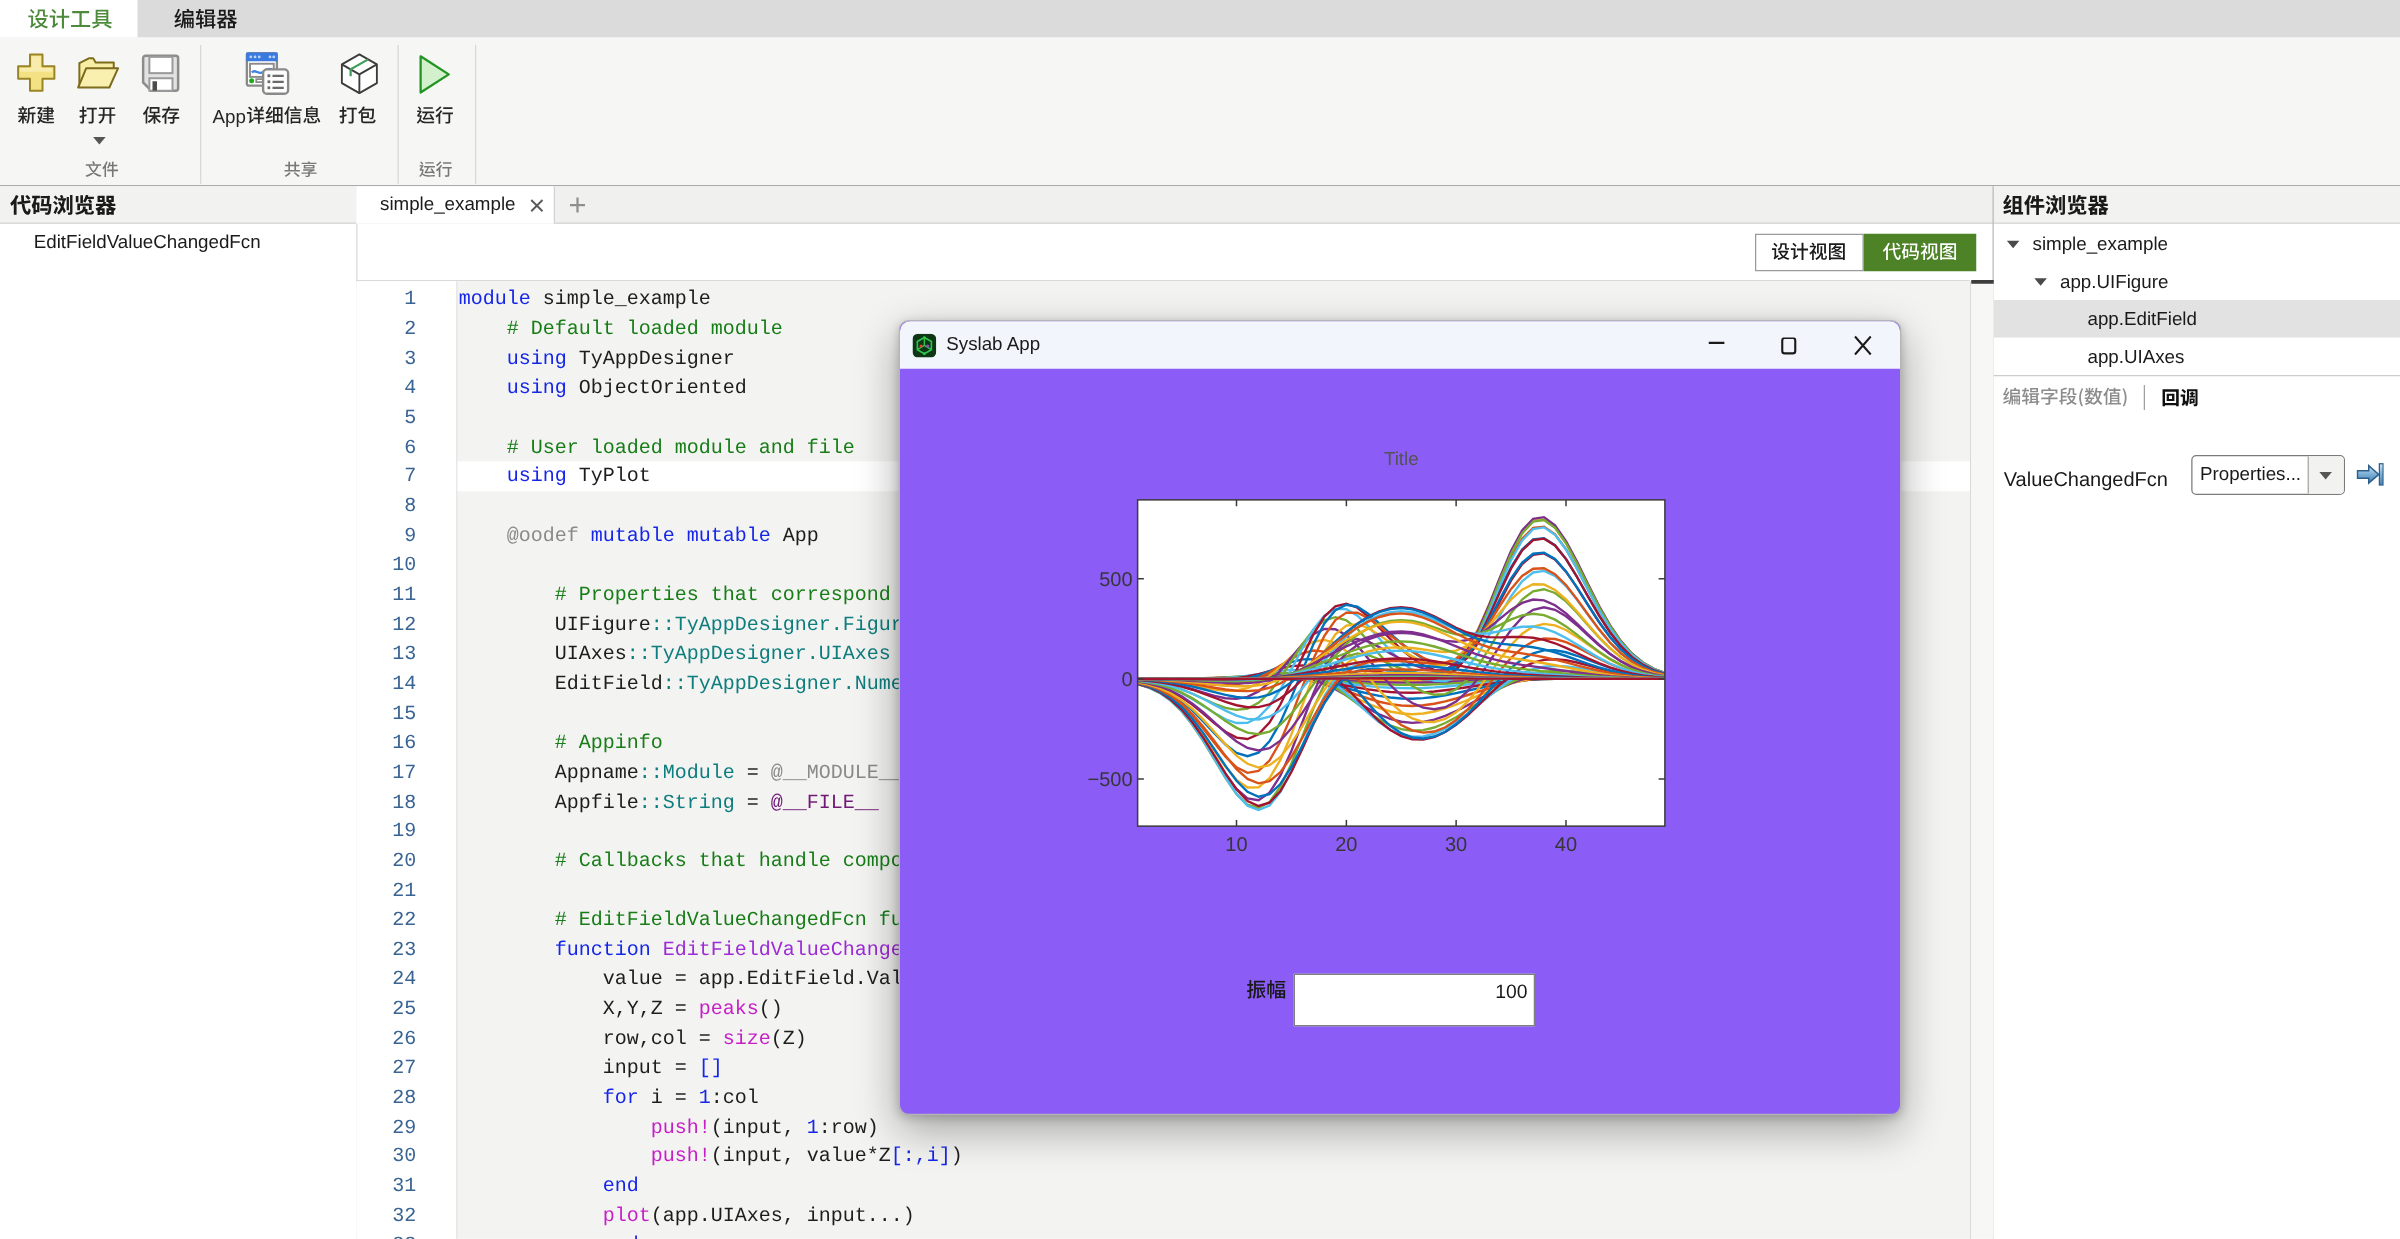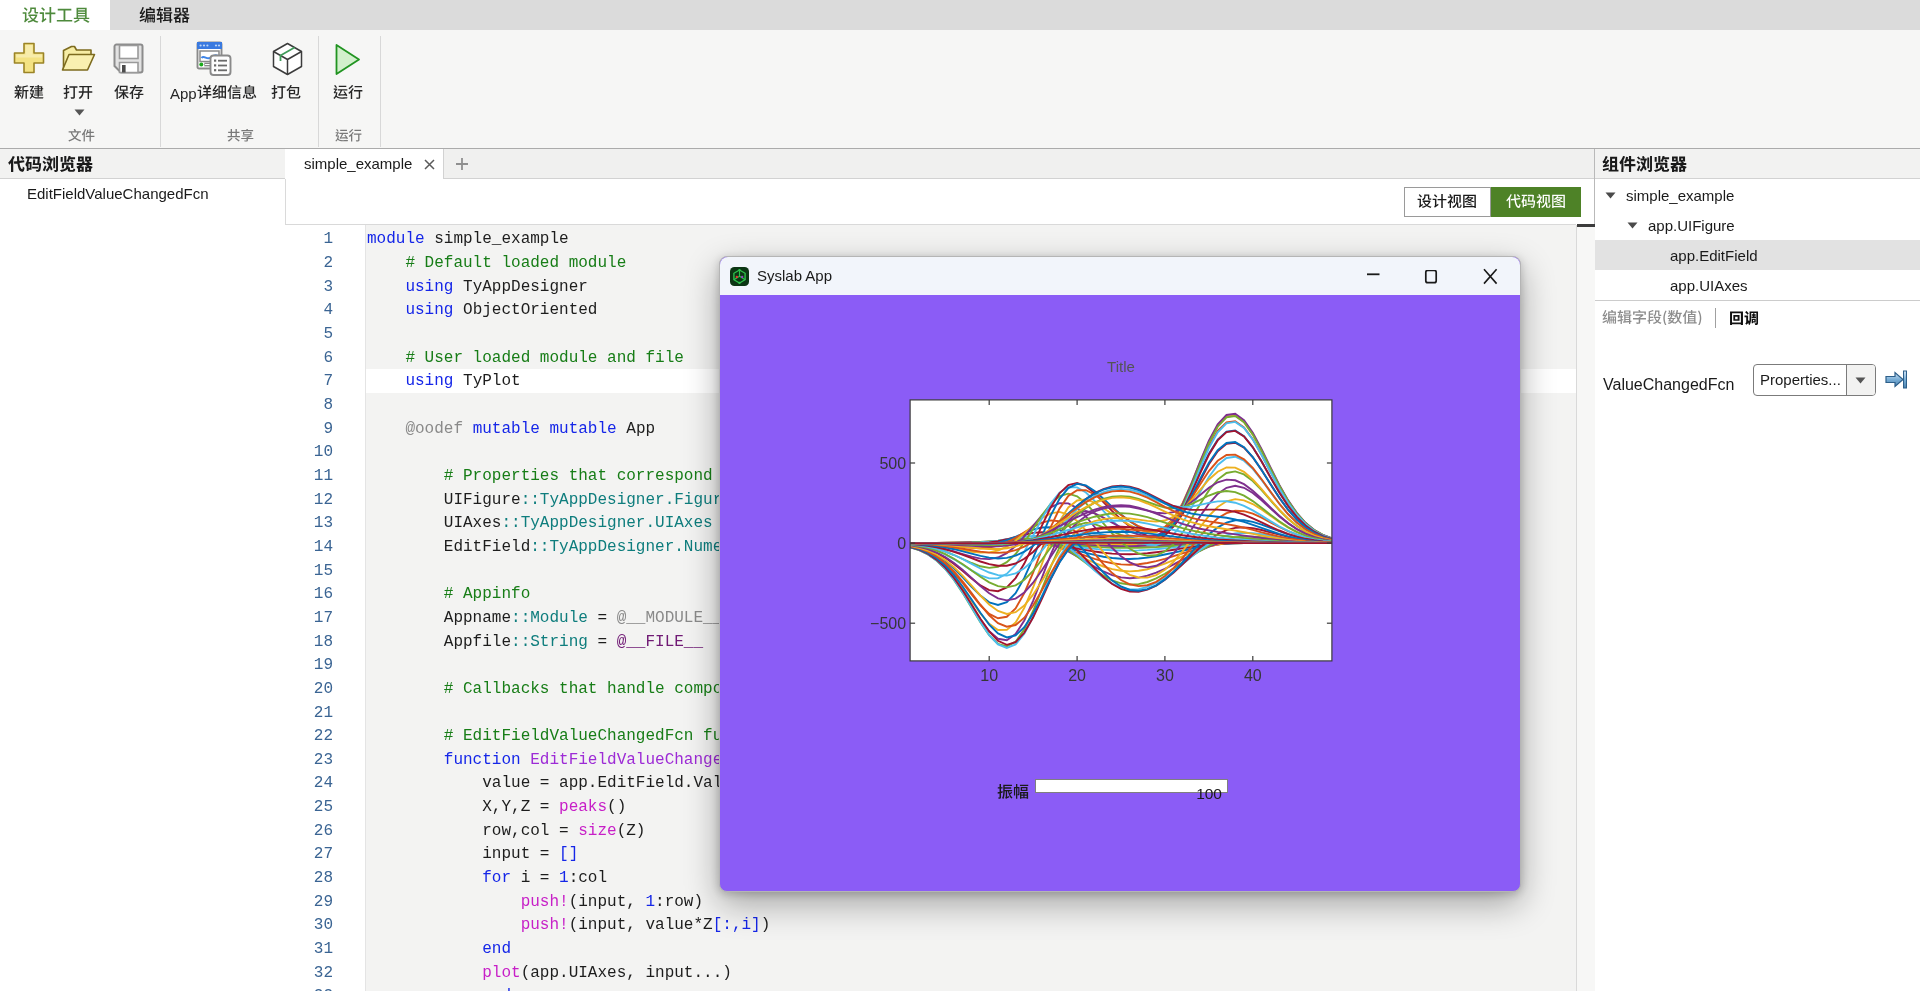--- a/index.html
+++ b/index.html
@@ -407,21 +407,21 @@
       <line x1="611.9" y1="366.2" x2="606.9" y2="366.2" stroke="#3b3b3b" stroke-width="1.2"></line>
       <text x="186.1" y="372.2" text-anchor="end" font-family="Liberation Sans, sans-serif" font-size="16" fill="#363636">−500</text>
       <text x="401.0" y="115" text-anchor="middle" font-family="Liberation Sans, sans-serif" font-size="15" fill="#545454">Title</text>
     </svg>
     <svg style="position:absolute;left:276.5px;top:527px;" width="32.0" height="16" viewBox="0 0 2000 1000" fill="#1a1a1a">
       <g transform="translate(0,845) scale(1,-1)">
         <use href="#gr632f" x="0"></use>
         <use href="#gr5e45" x="1000"></use>
       </g>
     </svg>
-    <div class="abs" style="left:315px;top:522px;width:193px;height:14px;background:#ffffff;border:1.5px solid #7f7f7f;box-sizing:border-box;text-align:right;font-size:15.5px;color:#1a1a1a;line-height:27px;padding-right:5px;font-family:'Liberation Sans',sans-serif">100</div>
+    <div class="abs" style="left:315px;top:522px;width:193px;height:42px;background:#ffffff;border:1.5px solid #7f7f7f;box-sizing:border-box;text-align:right;font-size:15.5px;color:#1a1a1a;line-height:27px;padding-right:5px;font-family:'Liberation Sans',sans-serif">100</div>
   </div>
 <svg width="0" height="0" style="position:absolute">
     <defs>
       <path id="gr8bbe" d="M173.51995849609375 828.39990234375Q200.51995849609375 806.39990234375 230.75994873046875 779.3399047851562Q260.99993896484375 752.2799072265625 287.7999267578125 725.659912109375Q314.59991455078125 699.0399169921875 330.71990966796875 677.919921875L266.04010009765625 611.360107421875Q250.4801025390625 633.4801025390625 224.58010864257812 661.4400939941406Q198.68011474609375 689.4000854492188 169.22012329101562 718.3000793457031Q139.7601318359375 747.2000732421875 112.20013427734375 770.7600708007812ZM150.84014892578125 14.2398681640625 170.64013671875 47.75982666015625 362.320068359375 196.9996337890625 397.51995849609375 118.2398681640625Q329.5999755859375 64.7999267578125 287.67999267578125 32.119964599609375Q245.760009765625 -0.55999755859375 222.18002319335938 -18.65997314453125Q198.60003662109375 -36.75994873046875 187.58004760742188 -46.399932861328125Q176.56005859375 -56.0399169921875 170.4400634765625 -63.39990234375ZM218.1600341796875 532.8399047851562V441.8001708984375H39.6800537109375V532.8399047851562ZM771.52001953125 809.5999145507812V721.8001708984375H505.9600830078125V809.5999145507812ZM844.840087890625 405.639892578125V317.2801513671875H382.52001953125V405.639892578125ZM833.5601196289062 405.639892578125 849.6400756835938 409.31988525390625 907.2799072265625 384.199951171875Q876.8399047851562 282.44000244140625 824.39990234375 205.18002319335938Q771.9598999023438 127.9200439453125 702.2199096679688 71.800048828125Q632.4799194335938 15.6800537109375 549.1399536132812 -22.479949951171875Q465.79998779296875 -60.63995361328125 373.4400634765625 -83.63995361328125Q366.9600830078125 -65.32000732421875 354.18011474609375 -40.800079345703125Q341.400146484375 -16.2801513671875 328.5601806640625 -1.2001953125Q413.32012939453125 16.4398193359375 490.4601135253906 48.9598388671875Q567.60009765625 81.4798583984375 632.2001037597656 129.77987670898438Q696.8001098632812 178.07989501953125 743.8201293945312 243.49990844726562Q790.8401489257812 308.919921875 815.920166015625 391.35992431640625V405.639892578125ZM496.63983154296875 335.64013671875Q536.079833984375 250.12005615234375 603.4998474121094 182.07998657226562Q670.9198608398438 114.0399169921875 763.1598815917969 67.2398681640625Q855.39990234375 20.4398193359375 968.2399291992188 -2.0802001953125Q958.0799560546875 -11.8001708984375 947.0799865722656 -26.880126953125Q936.0800170898438 -41.9600830078125 926.1400451660156 -57.380035400390625Q916.2000732421875 -72.79998779296875 910.2800903320312 -86.199951171875Q734.5200805664062 -43.87994384765625 610.9000549316406 56.580108642578125Q487.280029296875 157.0401611328125 417.4400634765625 308.28021240234375ZM569.9998779296875 697.159912109375Q569.9998779296875 649.1199340820312 556.2798767089844 598.5399475097656Q542.5598754882812 547.9599609375 504.8398742675781 502.3399658203125Q467.119873046875 456.719970703125 394.67987060546875 422.9599609375Q389.31988525390625 432.5599365234375 377.97991943359375 446.07989501953125Q366.63995361328125 459.599853515625 354.4599914550781 472.7798156738281Q342.280029296875 485.95977783203125 333.12005615234375 492.43975830078125Q397.64007568359375 521.3997802734375 429.4400939941406 555.7398071289062Q461.2401123046875 590.079833984375 471.44012451171875 627.1998596191406Q481.64013671875 664.3198852539062 481.64013671875 699.9598999023438V809.5999145507812H569.9998779296875ZM817.8798828125 583.079833984375Q817.8798828125 561.5198364257812 821.0998840332031 553.1198425292969Q824.3198852539062 544.7198486328125 835.1998901367188 544.7198486328125Q841.0798950195312 544.7198486328125 853.4799194335938 544.7198486328125Q865.8799438476562 544.7198486328125 878.4999694824219 544.7198486328125Q891.1199951171875 544.7198486328125 897 544.7198486328125Q908.239990234375 544.7198486328125 923.0999755859375 546.2798461914062Q937.9599609375 547.83984375 947.0799560546875 550.5198364257812Q948.6399536132812 532.1998901367188 950.699951171875 509.25994873046875Q952.7599487304688 486.32000732421875 955.43994140625 470.12005615234375Q945.0799560546875 466.320068359375 929.4399719238281 465.0400695800781Q913.7999877929688 463.76007080078125 898.5599975585938 463.76007080078125Q891.5599975585938 463.76007080078125 876.8199768066406 463.76007080078125Q862.0799560546875 463.76007080078125 848.2799377441406 463.76007080078125Q834.4799194335938 463.76007080078125 827.7999267578125 463.76007080078125Q786.52001953125 463.76007080078125 765.1000671386719 476.2000427246094Q743.6801147460938 488.6400146484375 736.0401306152344 515.4599609375Q728.400146484375 542.2799072265625 728.400146484375 585.1998291015625V809.5999145507812H817.8798828125ZM170.4400634765625 -63.39990234375 121.440185546875 13.35986328125Q131.68017578125 20.599853515625 143.18017578125 33.83984375Q154.68017578125 47.079833984375 163.0601806640625 65.75982666015625Q171.440185546875 84.4398193359375 171.440185546875 107.559814453125V532.8399047851562H262.59991455078125V32.11993408203125Z"></path>
       <path id="gr8ba1" d="M188.39996337890625 830.0798950195312Q216.39996337890625 808.1998901367188 247.91995239257812 781.5398864746094Q279.43994140625 754.8798828125 307.5199279785156 728.6598815917969Q335.59991455078125 702.4398803710938 352.2799072265625 680.8798828125L288.60009765625 611.5200805664062Q272.04010009765625 633.080078125 245.08010864257812 660.8600769042969Q218.1201171875 688.6400756835938 187.16012573242188 717.3600769042969Q156.20013427734375 746.080078125 127.64013671875 769.080078125ZM172.32012939453125 16.639892578125 196.60009765625 51.7198486328125 405.719970703125 196.479736328125 435.7598876953125 110.760009765625Q362.919921875 58.48004150390625 318.0399475097656 26.4400634765625Q273.15997314453125 -5.59991455078125 248.17999267578125 -23.179901123046875Q223.20001220703125 -40.7598876953125 211.12002563476562 -50.05987548828125Q199.0400390625 -59.35986328125 192.36004638671875 -66.03985595703125ZM255.5599365234375 532.8399047851562V439.00018310546875H42.800048828125V532.8399047851562ZM962.7599487304688 519.5198364257812V421.64013671875H369.72003173828125V519.5198364257812ZM718.3598022460938 840.7599487304688V-84.5599365234375H617.6801147460938V840.7599487304688ZM192.36004638671875 -66.03985595703125 143.920166015625 16.31988525390625Q159.96014404296875 26.67987060546875 177.86013793945312 49.379852294921875Q195.7601318359375 72.079833984375 195.7601318359375 104.75982666015625V532.8399047851562H291.9598388671875V22.5999755859375Z"></path>
       <path id="gr5de5" d="M901.3599853515625 735.3198852539062V637.0001831054688H102.4000244140625V735.3198852539062ZM954.3199462890625 84.4398193359375V-10.639892578125H48.9200439453125V84.4398193359375ZM550.3998413085938 683.320068359375V45.7999267578125H443.68017578125V683.320068359375Z"></path>
       <path id="gr5177" d="M594.4106463878327 75.08264958975386Q594.4106463878327 75.08264958975386 600.6646487892735 81.83665199119471Q606.9186511907144 88.59065439263559 615.8693215929558 98.68065839503703Q624.8199919951971 108.77066239743846 633.6313287972785 118.3606663998399Q642.4426655993597 127.95067040224134 648.6966680008005 134.70467280368223Q654.9506704022414 141.4586752051231 654.9506704022414 141.4586752051231Q711.2293376025615 117.29467680608366 768.926005603362 89.13067840704423Q826.6226736041625 60.9666800080048 878.1800080048029 34.30268160896538Q929.7373424054433 7.638683209925958 966.7373424054433 -15.246647988793278Q966.7373424054433 -15.246647988793278 959.0653392035222 -22.279317590554335Q951.3933360016009 -29.311987192315392 939.8853311987192 -39.832324394636785Q928.3773263958375 -50.35266159695817 916.8693215929558 -60.872998799279564Q905.361316790074 -71.39333600160096 897.6893135881529 -78.42600560336201Q890.0173103862318 -85.45867520512307 890.0173103862318 -85.45867520512307Q855.5746447868721 -62.29467680608365 807.3533119871922 -34.352011206724036Q759.1319791875125 -6.409345607364418 704.1319791875125 21.8939863918351Q649.1319791875125 50.19731839103462 594.4106463878327 75.08264958975386ZM48.934660796477885 219.58935361216732Q48.934660796477885 219.58935361216732 87.21332799679809 219.58935361216732Q125.49199519711827 219.58935361216732 190.10035316964826 219.58935361216732Q254.70871114217826 219.58935361216732 335.21502197092906 219.2286872123274Q415.72133279967983 218.8680208124875 501.74125354842533 218.8680208124875Q587.7611742971709 218.8680208124875 668.3559223497061 218.5073544126476Q748.9506704022414 218.1466880128077 813.5080048028817 218.1466880128077Q878.0653392035221 218.1466880128077 916.3440064038423 218.1466880128077Q954.6226736041625 218.1466880128077 954.6226736041625 218.1466880128077Q954.6226736041625 218.1466880128077 954.6226736041625 205.32523479605004Q954.6226736041625 192.5037815792924 954.6226736041625 176.22933760256154Q954.6226736041625 159.95489362583066 954.6226736041625 147.13344040907305Q954.6226736041625 134.3119871923154 954.6226736041625 134.3119871923154Q954.6226736041625 134.3119871923154 916.3440064038423 134.3119871923154Q878.0653392035221 134.3119871923154 813.4569812309921 134.3119871923154Q748.8486232584621 134.3119871923154 668.2470845029345 134.3119871923154Q587.6455457474069 134.3119871923154 501.81608085221507 134.3119871923154Q415.9866159570232 134.3119871923154 335.29663997771115 134.3119871923154Q254.60666399839903 134.3119871923154 190.04932959775866 134.3119871923154Q125.49199519711827 134.3119871923154 87.21332799679809 134.3119871923154Q48.934660796477885 134.3119871923154 48.934660796477885 134.3119871923154Q48.934660796477885 134.3119871923154 48.934660796477885 147.35730231242195Q48.934660796477885 160.40261743252847 48.934660796477885 176.95067040224134Q48.934660796477885 193.4987233719542 48.934660796477885 206.54403849206076Q48.934660796477885 219.58935361216732 48.934660796477885 219.58935361216732ZM242.34400640384231 648.4586752051231Q242.34400640384231 648.4586752051231 269.7843747649864 648.4586752051231Q297.2247431261305 648.4586752051231 342.64542278914973 648.4586752051231Q388.066102452169 648.4586752051231 442.3925065412173 648.4586752051231Q496.7189106302656 648.4586752051231 551.045314719314 648.4586752051231Q605.3717188083623 648.4586752051231 650.8758863359412 648.4586752051231Q696.3800538635202 648.4586752051231 723.8706853267971 648.4586752051231Q751.361316790074 648.4586752051231 751.361316790074 648.4586752051231Q751.361316790074 648.4586752051231 751.361316790074 636.7038447206255Q751.361316790074 624.9490142361278 751.361316790074 610.5819991995197Q751.361316790074 596.2149841629115 751.361316790074 584.4601536784139Q751.361316790074 572.7053231939163 751.361316790074 572.7053231939163Q751.361316790074 572.7053231939163 723.9209484289299 572.7053231939163Q696.4805800677859 572.7053231939163 651.0599004047667 572.7053231939163Q605.6392207417474 572.7053231939163 551.3128166526991 572.7053231939163Q496.98641256365073 572.7053231939163 442.66000847460236 572.7053231939163Q388.33360438555405 572.7053231939163 342.8294368579751 572.7053231939163Q297.32526933039617 572.7053231939163 269.8346378671192 572.7053231939163Q242.34400640384231 572.7053231939163 242.34400640384231 572.7053231939163Q242.34400640384231 572.7053231939163 242.34400640384231 584.4601536784139Q242.34400640384231 596.2149841629115 242.34400640384231 610.5819991995197Q242.34400640384231 624.9490142361278 242.34400640384231 636.7038447206255Q242.34400640384231 648.4586752051231 242.34400640384231 648.4586752051231ZM242.34400640384231 507.4093456073644Q242.34400640384231 507.4093456073644 269.7843747649864 507.4093456073644Q297.2247431261305 507.4093456073644 342.64542278914973 507.4093456073644Q388.066102452169 507.4093456073644 442.3925065412173 507.4093456073644Q496.7189106302656 507.4093456073644 551.045314719314 507.4093456073644Q605.3717188083623 507.4093456073644 650.8758863359412 507.4093456073644Q696.3800538635202 507.4093456073644 723.8706853267971 507.4093456073644Q751.361316790074 507.4093456073644 751.361316790074 507.4093456073644Q751.361316790074 507.4093456073644 751.361316790074 495.8286299365826Q751.361316790074 484.24791426580083 751.361316790074 469.98350260156093Q751.361316790074 455.719090937321 751.361316790074 444.0482086665793Q751.361316790074 432.3773263958375 751.361316790074 432.3773263958375Q751.361316790074 432.3773263958375 723.9209484289299 432.3773263958375Q696.4805800677859 432.3773263958375 651.0599004047667 432.3773263958375Q605.6392207417474 432.3773263958375 551.3128166526991 432.3773263958375Q496.98641256365073 432.3773263958375 442.66000847460236 432.3773263958375Q388.33360438555405 432.3773263958375 342.8294368579751 432.3773263958375Q297.32526933039617 432.3773263958375 269.8346378671192 432.3773263958375Q242.34400640384231 432.3773263958375 242.34400640384231 432.3773263958375Q242.34400640384231 432.3773263958375 242.34400640384231 443.95804206661927Q242.34400640384231 455.53875773740106 242.34400640384231 469.80316940164096Q242.34400640384231 484.0675810658809 242.34400640384231 495.73846333662266Q242.34400640384231 507.4093456073644 242.34400640384231 507.4093456073644ZM242.34400640384231 365.3600160096058Q242.34400640384231 365.3600160096058 269.7843747649864 365.3600160096058Q297.2247431261305 365.3600160096058 342.64542278914973 365.3600160096058Q388.066102452169 365.3600160096058 442.3925065412173 365.3600160096058Q496.7189106302656 365.3600160096058 551.045314719314 365.3600160096058Q605.3717188083623 365.3600160096058 650.8758863359412 365.3600160096058Q696.3800538635202 365.3600160096058 723.8706853267971 365.3600160096058Q751.361316790074 365.3600160096058 751.361316790074 365.3600160096058Q751.361316790074 365.3600160096058 751.361316790074 353.779300338824Q751.361316790074 342.1985846680422 751.361316790074 327.93417300380224Q751.361316790074 313.66976133956234 751.361316790074 301.9988790688206Q751.361316790074 290.32799679807886 751.361316790074 290.32799679807886Q751.361316790074 290.32799679807886 723.9209484289299 290.32799679807886Q696.4805800677859 290.32799679807886 651.0599004047667 290.32799679807886Q605.6392207417474 290.32799679807886 551.3128166526991 290.32799679807886Q496.98641256365073 290.32799679807886 442.66000847460236 290.32799679807886Q388.33360438555405 290.32799679807886 342.8294368579751 290.32799679807886Q297.32526933039617 290.32799679807886 269.8346378671192 290.32799679807886Q242.34400640384231 290.32799679807886 242.34400640384231 290.32799679807886Q242.34400640384231 290.32799679807886 242.34400640384231 301.90871246886064Q242.34400640384231 313.4894281396424 242.34400640384231 327.75383980388233Q242.34400640384231 342.01825146812223 242.34400640384231 353.68913373886403Q242.34400640384231 365.3600160096058 242.34400640384231 365.3600160096058ZM321.86932159295577 136.34400640384231Q321.86932159295577 136.34400640384231 330.5413247948769 130.5859203021813Q339.21332799679806 124.82783420052031 352.4426655993596 115.8812474984991Q365.67200320192114 106.93466079647789 378.4013408044827 98.48399039423654Q391.13067840704423 90.0333199919952 399.8026816089654 84.13998399039424Q408.4746848108865 78.24664798879328 408.4746848108865 78.24664798879328Q368.75335201120674 48.068222933760254 317.11401841104663 17.550771462877726Q265.4746848108865 -12.9666800080048 210.33535121072643 -39.49134480688413Q155.19601761056634 -66.01600960576346 104.47468481088653 -85.18000800480289Q91.9666800080048 -70.83600160096057 71.78667200320191 -50.434660796477885Q51.60666399839904 -30.0333199919952 34.98399039423654 -16.246647988793278Q85.98399039423654 1.6386832099259543 140.34465679407646 27.16334800880528Q194.70532319391634 52.68801280768461 242.92665599359614 81.57334400640384Q291.14798879327594 110.45867520512307 321.86932159295577 136.34400640384231ZM207.8199919951971 797.0160096057634Q207.8199919951971 797.0160096057634 239.90998226521072 797.0160096057634Q271.9999725352243 797.0160096057634 325.3107628225049 797.0160096057634Q378.62155310978557 797.0160096057634 442.28395316158674 797.0160096057634Q505.9463532133879 797.0160096057634 569.6087532651891 797.0160096057634Q633.2711533169902 797.0160096057634 686.5438510739019 797.0160096057634Q739.8165488308136 797.0160096057634 771.8836096165276 797.0160096057634Q803.9506704022414 797.0160096057634 803.9506704022414 797.0160096057634Q803.9506704022414 797.0160096057634 803.9506704022414 763.6107003077725Q803.9506704022414 730.2053910097815 803.9506704022414 675.0360165630995Q803.9506704022414 619.8666421164174 803.9506704022414 554.1387114333552Q803.9506704022414 488.410780750293 803.9506704022414 422.6828500672308Q803.9506704022414 356.9549193841686 803.9506704022414 301.8445775037549Q803.9506704022414 246.73423562334122 803.9506704022414 213.26045381327157Q803.9506704022414 179.78667200320191 803.9506704022414 179.78667200320191Q803.9506704022414 179.78667200320191 794.3606663998399 179.78667200320191Q784.7706623974385 179.78667200320191 770.8446567940764 179.78667200320191Q756.9186511907144 179.78667200320191 742.5090454272563 179.78667200320191Q728.0994396637983 179.78667200320191 718.4930358214929 179.78667200320191Q708.8866319791875 179.78667200320191 708.8866319791875 179.78667200320191Q708.8866319791875 179.78667200320191 708.8866319791875 208.84013398347054Q708.8866319791875 237.89359596373913 708.8866319791875 285.8548665343412Q708.8866319791875 333.8161371049434 708.8866319791875 391.2578476506999Q708.8866319791875 448.69955819645634 708.8866319791875 505.6707182134214Q708.8866319791875 562.6418782303865 708.8866319791875 610.8126151553001Q708.8866319791875 658.9833520802136 708.8866319791875 687.9510016354641Q708.8866319791875 716.9186511907144 708.8866319791875 716.9186511907144Q708.8866319791875 716.9186511907144 686.7181308785271 716.9186511907144Q664.5496297778667 716.9186511907144 627.7340833071271 716.9186511907144Q590.9185368363876 716.9186511907144 547.3732668172332 716.9186511907144Q503.82799679807886 716.9186511907144 460.2827267789245 716.9186511907144Q416.73745675977017 716.9186511907144 379.92191028903056 716.9186511907144Q343.10636381829096 716.9186511907144 320.93786271763054 716.9186511907144Q298.7693616169702 716.9186511907144 298.7693616169702 716.9186511907144Q298.7693616169702 716.9186511907144 298.7693616169702 687.9491261021674Q298.7693616169702 658.9796010136203 298.7693616169702 610.8363005755261Q298.7693616169702 562.6930001374319 298.7693616169702 505.7542890423782Q298.7693616169702 448.81557794732447 298.7693616169702 391.4139505019045Q298.7693616169702 334.0123230564845 298.7693616169702 285.8690226183903Q298.7693616169702 237.72572218029612 298.7693616169702 208.75619709174902Q298.7693616169702 179.78667200320191 298.7693616169702 179.78667200320191Q298.7693616169702 179.78667200320191 289.3034535006718 179.78667200320191Q279.83754538437347 179.78667200320191 266.56611109522856 179.78667200320191Q253.29467680608366 179.78667200320191 239.86867120272166 179.78667200320191Q226.44266559935963 179.78667200320191 217.13132879727837 179.78667200320191Q207.8199919951971 179.78667200320191 207.8199919951971 179.78667200320191Q207.8199919951971 179.78667200320191 207.8199919951971 213.19284275483324Q207.8199919951971 246.59901350646453 207.8199919951971 301.76981065688597Q207.8199919951971 356.94060780730734 207.8199919951971 422.7406411059751Q207.8199919951971 488.5406744046428 207.8199919951971 554.2281436630687Q207.8199919951971 619.9156129214946 207.8199919951971 674.9920294535593Q207.8199919951971 730.0684459856242 207.8199919951971 763.5422277956939Q207.8199919951971 797.0160096057634 207.8199919951971 797.0160096057634Z"></path>
       <path id="gr7f16" d="M67.32000732421875 186.00006103515625 39.52008056640625 256.9998779296875Q56.4400634765625 260.67987060546875 72.9400634765625 278.2798767089844Q89.4400634765625 295.8798828125 111.00006103515625 323.8798828125Q122.00006103515625 337.8798828125 143.38006591796875 369.0998840332031Q164.76007080078125 400.31988525390625 191.580078125 443.81988525390625Q218.40008544921875 487.31988525390625 245.38009643554688 537.5398864746094Q272.360107421875 587.7598876953125 294.1201171875 638.7598876953125L368.919921875 595.0800170898438Q335.39990234375 528 295.3598937988281 461.17999267578125Q255.31988525390625 394.3599853515625 212.3798828125 333.47998046875Q169.43988037109375 272.5999755859375 125.55987548828125 222.5999755859375V220.47998046875Q125.55987548828125 220.47998046875 116.79989624023438 216.239990234375Q108.0399169921875 212 96.43994140625 206.1400146484375Q84.8399658203125 200.280029296875 76.07998657226562 194.70004272460938Q67.32000732421875 189.12005615234375 67.32000732421875 186.00006103515625ZM60.60003662109375 250.43988037109375 99.39996337890625 279.87982177734375 334.1199951171875 328.87982177734375 339.91998291015625 252.0400390625Q258.27996826171875 233.0400390625 207.8399658203125 221.20004272460938Q157.39996337890625 209.36004638671875 129.719970703125 202.800048828125Q102.03997802734375 196.24005126953125 88.51998901367188 192.40005493164062Q75 188.56005859375 67.32000732421875 186.00006103515625ZM60.20001220703125 427.48004150390625 31.28009033203125 502.39984130859375Q45.080078125 506.079833984375 57.800079345703125 522.3998413085938Q70.52008056640625 538.7198486328125 84.9600830078125 563.599853515625Q92.840087890625 576.4798583984375 107.38009643554688 604.7998657226562Q121.92010498046875 633.119873046875 139.06011962890625 672.1598815917969Q156.20013427734375 711.1998901367188 172.84014892578125 756.2398986816406Q189.48016357421875 801.2799072265625 202.12017822265625 846.0399169921875L290.7999267578125 815Q268.0399169921875 752.7999877929688 238.59991455078125 689.7599792480469Q209.159912109375 626.719970703125 176.37991333007812 569.3999633789062Q143.59991455078125 512.0799560546875 111.159912109375 466.75994873046875V464.63995361328125Q111.159912109375 464.63995361328125 103.51992797851562 460.1199645996094Q95.87994384765625 455.5999755859375 85.67996215820312 449.17999267578125Q75.47998046875 442.760009765625 67.83999633789062 436.6800231933594Q60.20001220703125 430.60003662109375 60.20001220703125 427.48004150390625ZM57.96002197265625 486.8798828125 98.99993896484375 513.8798217773438 267.55999755859375 529.0398559570312 259.0400390625 452.2000732421875Q201.760009765625 446.00006103515625 165.77999877929688 441.4000549316406Q129.79998779296875 436.800048828125 109.01998901367188 434.36004638671875Q88.239990234375 431.9200439453125 77.55999755859375 430.2000427246094Q66.8800048828125 428.48004150390625 60.20001220703125 427.48004150390625ZM34.52008056640625 60.95989990234375Q90.080078125 80.07989501953125 168.60006713867188 110.65988159179688Q247.12005615234375 141.2398681640625 328.6800537109375 173.15985107421875L346.1199951171875 98.56005859375Q271.239990234375 65.9600830078125 195.33999633789062 33.700103759765625Q119.44000244140625 1.44012451171875 56.96002197265625 -25.15985107421875ZM685.2798461914062 376.20001220703125V-52.919921875H624.9199829101562V376.20001220703125ZM803.39990234375 377.760009765625V-51.35992431640625H743.0400390625V377.760009765625ZM936.0399169921875 0.9998779296875Q936.0399169921875 -22.080078125 931.6999206542969 -37.700042724609375Q927.3599243164062 -53.32000732421875 912.43994140625 -62.91998291015625Q897.9599609375 -71.9599609375 879.0599670410156 -74.0799560546875Q860.1599731445312 -76.199951171875 833.9599609375 -76.199951171875Q832.3999633789062 -60.67999267578125 826.5999755859375 -40.9200439453125Q820.7999877929688 -21.16009521484375 813.4400024414062 -7.32012939453125Q828.0400390625 -7.7601318359375 838.9400634765625 -7.7601318359375Q849.840087890625 -7.7601318359375 854.7200927734375 -7.7601318359375Q863.4801025390625 -7.32012939453125 863.4801025390625 2.119873046875V417.23992919921875H936.0399169921875ZM495.31982421875 521.8399047851562Q495.31982421875 459.47991943359375 490.9798278808594 383.8199462890625Q486.63983154296875 308.15997314453125 474.6798400878906 227.94000244140625Q462.7198486328125 147.72003173828125 439.35986328125 71.1800537109375Q415.9998779296875 -5.35992431640625 378.39990234375 -68.919921875Q371.35992431640625 -60.87994384765625 357.6799621582031 -50.0999755859375Q344 -39.32000732421875 330.2600402832031 -29.6600341796875Q316.52008056640625 -20.00006103515625 306.360107421875 -15.64007568359375Q341.7200927734375 44.23992919921875 362.40008544921875 113.51992797851562Q383.080078125 182.7999267578125 393.14007568359375 254.919921875Q403.2000732421875 327.0399169921875 406.2000732421875 395.659912109375Q409.2000732421875 464.2799072265625 409.2000732421875 521.8399047851562V738.9598999023438H495.31982421875ZM923.6399536132812 738.9598999023438V491.16009521484375H454.43994140625V568.8798828125H835.960205078125V660.8001098632812H454.43994140625V738.9598999023438ZM901.52001953125 417.23992919921875V340.64013671875H557.999755859375V-75.3199462890625H484.75994873046875V417.23992919921875ZM895.0400390625 210.31988525390625V137.080078125H519.8798828125V210.31988525390625ZM688.7998046875 851.2399291992188Q705.4398193359375 823.2399291992188 720.4198303222656 788.5199279785156Q735.3998413085938 753.7999267578125 742.83984375 727.7999267578125L648.64013671875 697.760009765625Q642.7601318359375 723.760009765625 628.2801208496094 759.8200073242188Q613.8001098632812 795.8800048828125 598.7200927734375 825.4400024414062Z"></path>
       <path id="gr8f91" d="M413.3599853515625 729.9998779296875V640.0801391601562H43.12005615234375V729.9998779296875ZM324.39984130859375 570.5199584960938V-80.679931640625H237.7200927734375V570.5199584960938ZM34.64007568359375 174.7598876953125Q83.320068359375 181.5198974609375 145.9400634765625 191.49990844726562Q208.56005859375 201.47991943359375 278.6800537109375 213.45993041992188Q348.800048828125 225.43994140625 419.36004638671875 237.0799560546875L424.1600341796875 154.88018798828125Q326.96002197265625 135.5601806640625 229.52001953125 116.86016845703125Q132.08001708984375 98.16015625 54.280029296875 83.2801513671875ZM77.24005126953125 322.20013427734375Q75.12005615234375 331.2401123046875 70.26007080078125 346.2000732421875Q65.40008544921875 361.1600341796875 59.760101318359375 377.0199890136719Q54.1201171875 392.87994384765625 48.7601318359375 404.159912109375Q62.68011474609375 407.83990478515625 74.08010864257812 429.3199157714844Q85.4801025390625 450.7999267578125 98.04010009765625 484.23992919921875Q104.04010009765625 500.23992919921875 115.9801025390625 536.9599304199219Q127.92010498046875 573.679931640625 141.58010864257812 623.8999328613281Q155.2401123046875 674.1199340820312 167.68011474609375 731.1199340820312Q180.1201171875 788.1199340820312 188.0001220703125 844.1199340820312L279.03985595703125 826.5999755859375Q263.91986083984375 746.3599853515625 241.17987060546875 664.3999938964844Q218.43988037109375 582.4400024414062 191.41989135742188 507.82000732421875Q164.39990234375 433.20001220703125 136.83990478515625 373.20001220703125V371.08001708984375Q136.83990478515625 371.08001708984375 127.7999267578125 366.0000305175781Q118.75994873046875 360.9200439453125 107.03997802734375 353.2200622558594Q95.32000732421875 345.52008056640625 86.280029296875 337.2601013183594Q77.24005126953125 329.0001220703125 77.24005126953125 322.20013427734375ZM77.24005126953125 398.7999267578125 122.3599853515625 422.43988037109375H402.84002685546875V336.880126953125H151.4000244140625Q127.20001220703125 336.880126953125 105.50003051757812 332.880126953125Q83.800048828125 328.880126953125 77.24005126953125 322.20013427734375ZM887.2799682617188 517.1199951171875V-83.87994384765625H799.480224609375V517.1199951171875ZM560.9198608398438 660.599853515625H803.6002197265625V744.60009765625H560.9198608398438ZM894.7599487304688 813.3599243164062V591.8400268554688H474.2401123046875V813.3599243164062ZM954.47998046875 541.0399169921875V462.880126953125H419.00006103515625V541.0399169921875ZM823.920166015625 390.11993408203125V321.4801025390625H521.6400146484375V390.11993408203125ZM825.68017578125 249.07989501953125V180.4400634765625H521.6400146484375V249.07989501953125ZM568.4398803710938 520.47998046875V67.0399169921875L481.20013427734375 57.43994140625V520.47998046875ZM397.84002685546875 85.35986328125Q467.44000244140625 89.35986328125 559.5799865722656 95.63986206054688Q651.719970703125 101.91986083984375 755.6199645996094 109.75985717773438Q859.5199584960938 117.599853515625 962.3999633789062 125.15985107421875L961.9599609375 47.2000732421875Q864.0799560546875 38.64007568359375 764.2999572753906 30.300079345703125Q664.5199584960938 21.9600830078125 574.3399658203125 14.840087890625Q484.15997314453125 7.7200927734375 412.239990234375 1.60009765625Z"></path>
       <path id="gr5668" d="M209.6798095703125 601.8798217773438H353.8001708984375V720.5201416015625H209.6798095703125ZM443.71990966796875 801.0399169921875V520.9200439453125H124.800048828125V801.0399169921875ZM633.5198364257812 601.8798217773438H787.960205078125V720.5201416015625H633.5198364257812ZM878.9999389648438 801.0399169921875V520.9200439453125H547.4000854492188V801.0399169921875ZM952.0799560546875 424.679931640625V341.48016357421875H48.9200439453125V424.679931640625ZM401.00006103515625 24.91986083984375V-57.2799072265625H167.47991943359375V24.91986083984375ZM834.320068359375 24.91986083984375V-57.2799072265625H588.9599609375V24.91986083984375ZM631.639892578125 404.1199951171875Q665.9598999023438 360.44000244140625 720.9399108886719 321.82000732421875Q775.919921875 283.20001220703125 842.6399230957031 253.86001586914062Q909.3599243164062 224.52001953125 978.2799072265625 206.84002685546875Q968.1199340820312 198.24005126953125 956.5599670410156 184.50009155273438Q945 170.7601318359375 935.0000305175781 156.74017333984375Q925.0000610351562 142.72021484375 918.080078125 130.8802490234375Q847.2401123046875 152.80023193359375 778.6201171875 189.12020874023438Q710.0001220703125 225.440185546875 651.5601196289062 272.22015380859375Q593.1201171875 319.0001220703125 552.3201293945312 372.52008056640625ZM444.39990234375 228.20001220703125V-78.43994140625H352.8001708984375V146.000244140625H211.9197998046875V-83.99993896484375H124.800048828125V228.20001220703125ZM879.5599365234375 228.20001220703125V-78.43994140625H788.5202026367188V146.000244140625H635.6398315429688V-83.99993896484375H548.9600830078125V228.20001220703125ZM517.9598999023438 513.56005859375Q480.919921875 437.360107421875 421.35992431640625 366.1601257324219Q361.7999267578125 294.96014404296875 276.85992431640625 234.50015258789062Q191.919921875 174.0401611328125 77.23992919921875 127.68017578125Q72.43994140625 138.96014404296875 63.619964599609375 153.04010009765625Q54.79998779296875 167.12005615234375 44.860015869140625 180.1400146484375Q34.9200439453125 193.15997314453125 25.88006591796875 200.75994873046875Q132.9600830078125 240.63995361328125 211.860107421875 294.219970703125Q290.7601318359375 347.79998779296875 343.2801513671875 409.0Q395.8001708984375 470.20001220703125 423.36016845703125 531.3200073242188ZM658.5999145507812 530.9598999023438Q696.5999145507812 517.9598999023438 739.7199096679688 496.5599060058594Q782.8399047851562 475.159912109375 807.39990234375 454.59991455078125L756.6800537109375 403.0400390625Q733.3600463867188 422.1600341796875 691.0800476074219 445.34002685546875Q648.800048828125 468.52001953125 610.2400512695312 483.20001220703125Z"></path>

